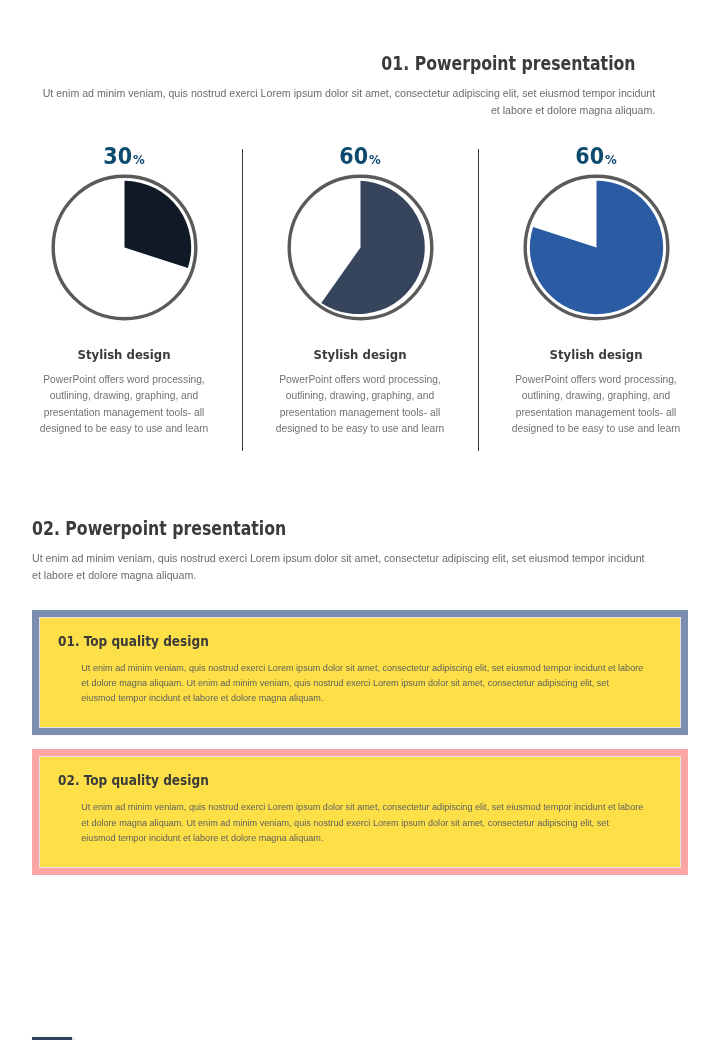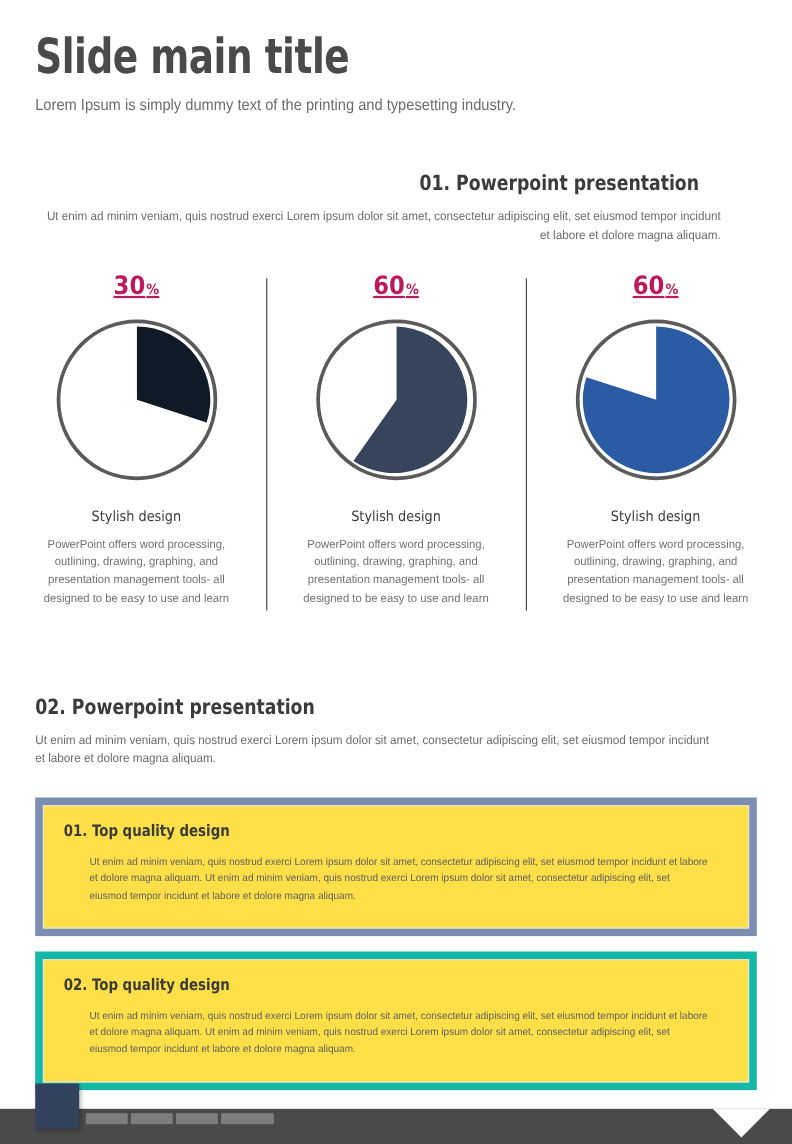--- a/index.html
+++ b/index.html
@@ -87,64 +87,63 @@
     position: absolute;
     left: 0; top: 4px;
     width: 1px; height: 302px;
     background: #3a3a3a;
   }
 
   .pie-pct {
     font-family: "DejaVu Sans Condensed", "Liberation Sans Narrow", "Liberation Sans", sans-serif;
     font-size: 23px;
     font-weight: bold;
-    color: #be185d;
+    color: #0c4a6e;
     line-height: 1;
-    margin-bottom: 14px;
-    text-decoration: underline;
+    margin-bottom: 2px;
   }
   .pie-pct .sym {
     font-size: 13px;
     font-weight: bold;
     margin-left: 1px;
   }
 
   .pie-wrap {
     width: 155px;
     height: 155px;
     margin: 0 auto;
     position: relative;
   }
   .pie-wrap svg { display: block; width: 155px; height: 155px; }
 
   .pie-caption-title {
     margin-top: 22px;
     font-family: "DejaVu Sans Condensed", "Liberation Sans Narrow", "Liberation Sans", sans-serif;
     font-size: 13px;
-    font-weight: normal;
+    font-weight: bold;
     color: #3b3b3b;
   }
 
   .pie-caption-text {
     margin-top: 9px;
     font-size: 10.6px;
     line-height: 1.55;
     color: #727272;
     padding: 0 6px;
     transform: scaleX(0.97);
   }
 
   
   .box {
     margin: 0 32px;
     background: #ffffff;
     padding: 7px;
   }
   .box-1 { margin-top: 26px; border: 7px solid #7b8db0; padding: 0; }
-  .box-2 { margin-top: 14px; border: 7px solid #14b8a6; padding: 0; }
+  .box-2 { margin-top: 14px; border: 7px solid #fca5a5; padding: 0; }
 
   .box-inner {
     background: #fde047;
     border: 1px solid #e3e3e3;
     padding: 15px 18px 22px 18px;
   }
 
   .box-title {
     font-family: "DejaVu Sans Condensed", "Liberation Sans Narrow", "Liberation Sans", sans-serif;
     font-size: 14.5px;
@@ -202,24 +201,20 @@
     border-left: 26px solid transparent;
     border-right: 26px solid transparent;
     border-top: 26px solid #ffffff;
   }
 </style>
 </head>
 <body>
 
 <div class="slide">
 
-  <div class="header">
-    <div class="slide-title">Slide main title</div>
-    <div class="slide-subtitle">Lorem Ipsum is simply dummy text of the printing and typesetting industry.</div>
-  </div>
 
   <div class="section section-01">
     <div class="section-title">01. Powerpoint presentation</div>
     <div class="section-body">Ut enim ad minim veniam, quis nostrud exerci  Lorem ipsum dolor sit amet, consectetur adipiscing elit, set eiusmod tempor incidunt et labore et dolore magna aliquam.</div>
   </div>
 
   <div class="pie-row">
 
     <div class="pie-col">
       <div class="pie-pct">

